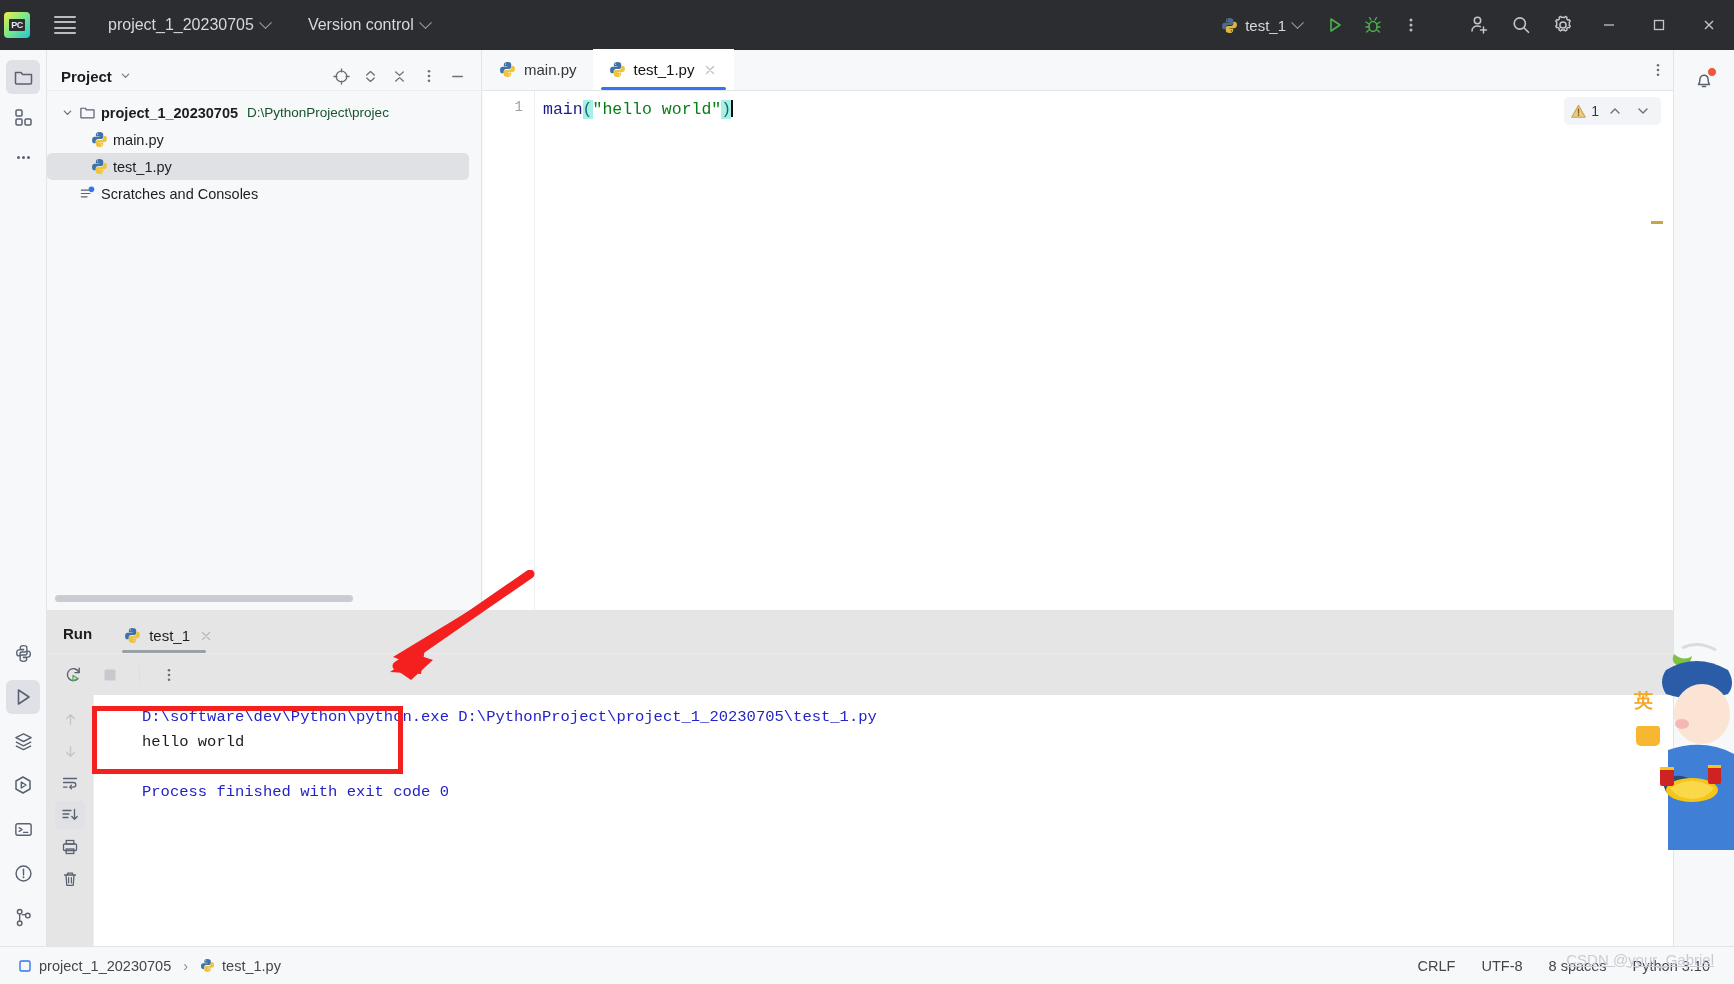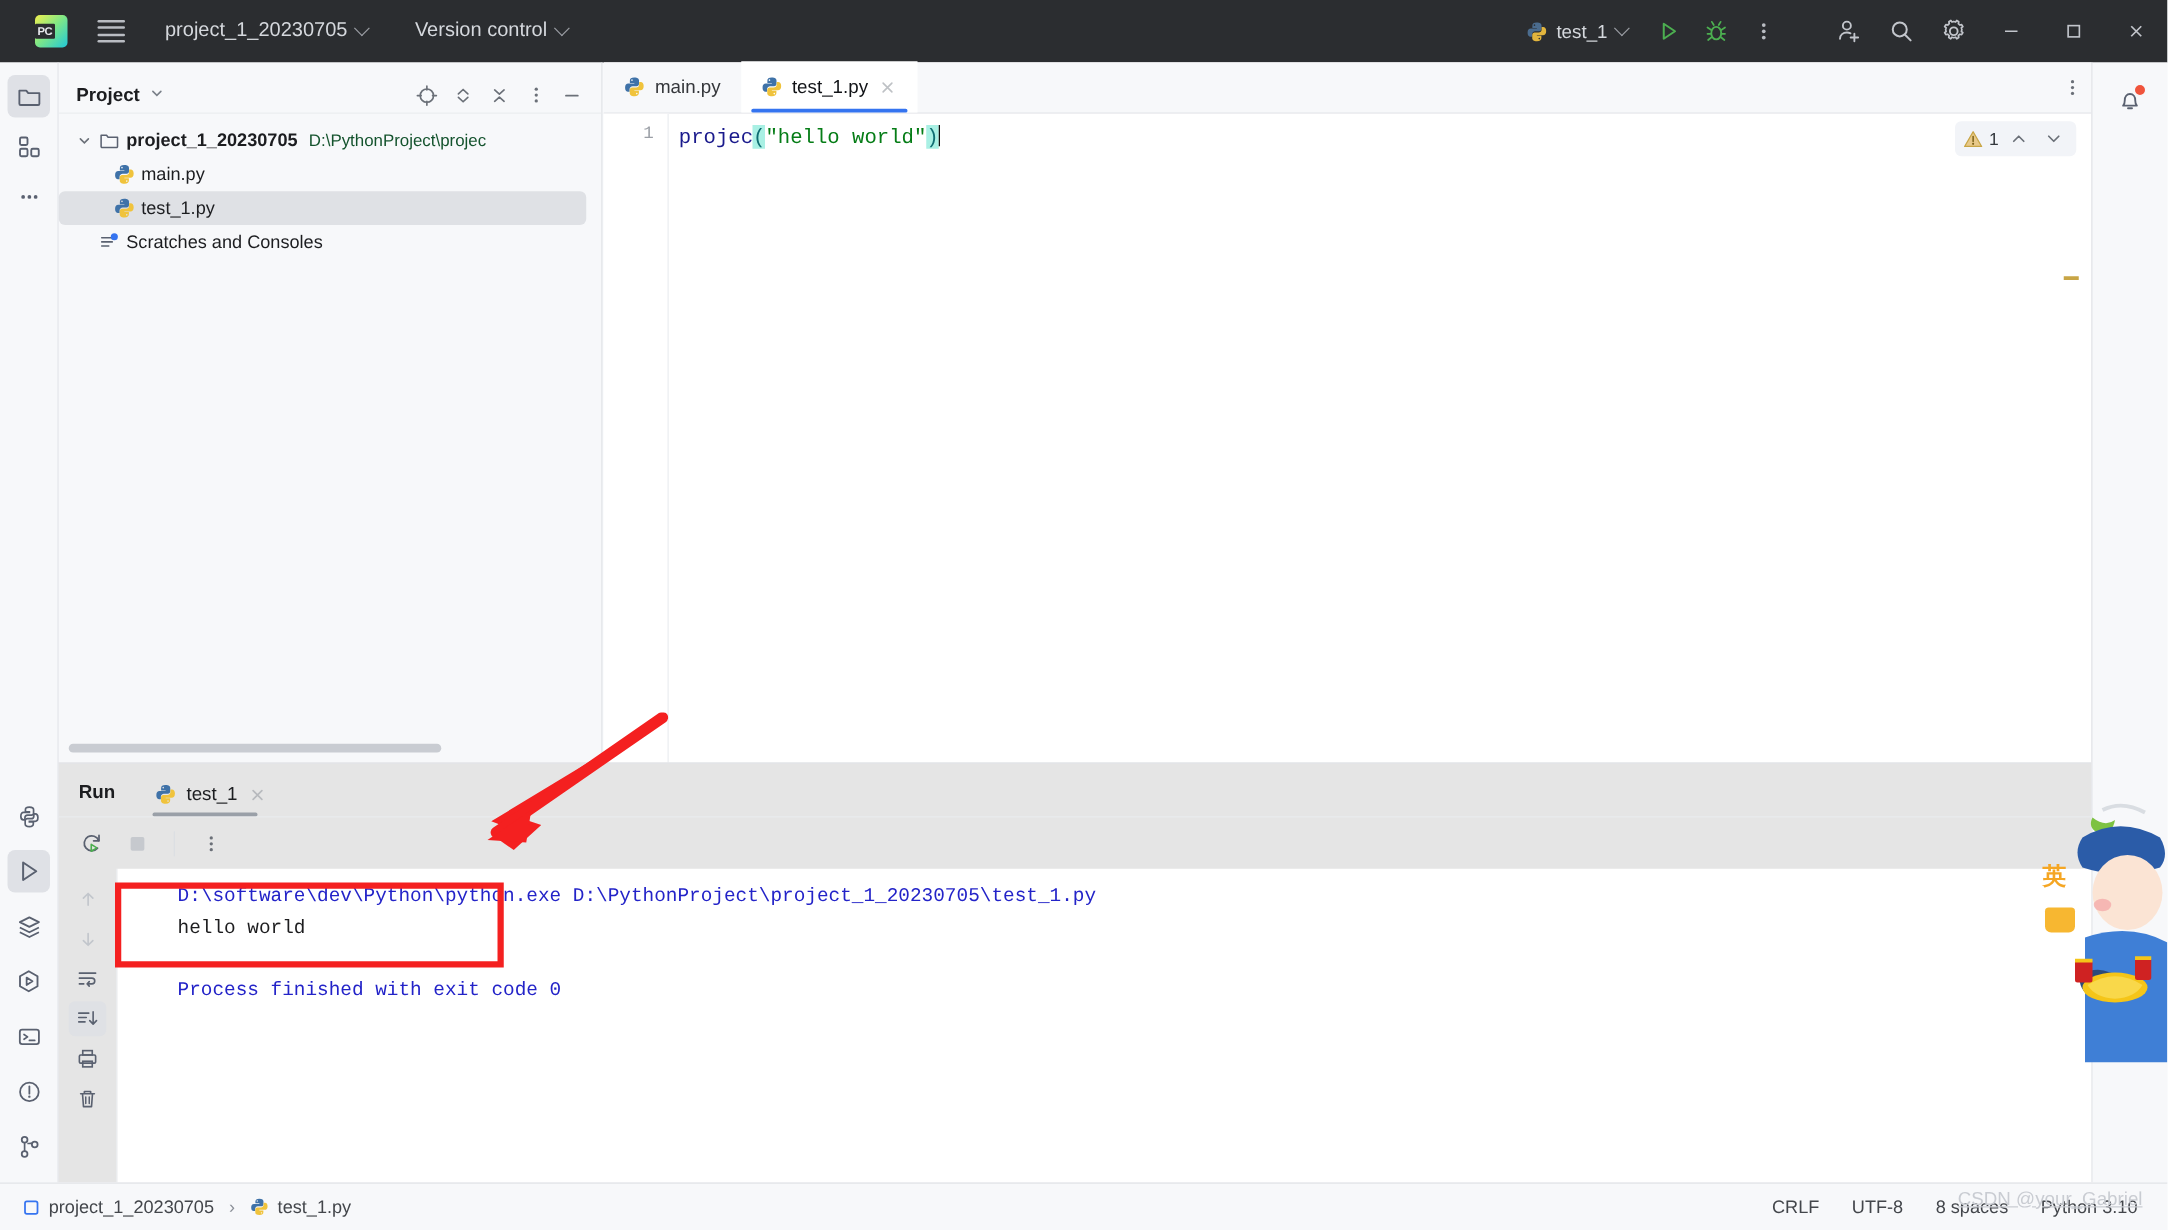--- a/index.html
+++ b/index.html
@@ -11,23 +11,23 @@
   }
   #app { position: relative; width: 1734px; height: 984px; background: #f7f8fa; }
 
   
   .titlebar {
     position: absolute; top: 0; left: 0; width: 1734px; height: 50px;
     background: #2b2d30; display: flex; align-items: center;
     color: #cfd2d6;
   }
   .tb-logo {
-    width: 26px; height: 26px; margin-left: 28px; border-radius: 4px;
+    width: 26px; height: 26px; margin-left: 4px; border-radius: 4px;
     background: linear-gradient(135deg,#f0ef4e 0%, #7ee787 48%, #21c8d8 100%);
-    display: flex; align-items: center; 
+    display: flex; align-items: center; justify-content: center;
     position: relative;
   }
   .tb-logo span {
     font-size: 9px; font-weight: bold; color: #111; letter-spacing: -0.5px;
     background: #2b2d30; color: #e8e9ed; padding: 1px 2px; border-radius:1px;
     font-family: "Liberation Sans", sans-serif;
   }
   .hamburger { margin-left: 24px; width: 22px; cursor: pointer; }
   .hamburger i { display:block; height:2px; background:#b9bcc2; margin:3.5px 0; border-radius:1px;}
   .tb-item {
@@ -495,21 +495,21 @@
         </svg>
       </div>
     </div>
 
     <div class="code-wrap">
       <div class="gutter">
         <span>1</span>
       </div>
       <div class="code-sep"></div>
       <div class="code-body">
-        <div class="code-line"><span class="tok-fn">projec</span><span class="tok-paren">(</span><span class="tok-str">"hello world"</span><span class="tok-paren">)</span><span class="caret"></span></div>
+        <div class="code-line"><span class="tok-fn">main</span><span class="tok-paren">(</span><span class="tok-str">"hello world"</span><span class="tok-paren">)</span><span class="caret"></span></div>
       </div>
 
       <div class="inspect-widget">
         <svg width="17" height="17" viewBox="0 0 18 18">
           <path d="M9 2.5L16.2 15H1.8z" fill="#e8c98a" stroke="#c8a545" stroke-width="1.1" stroke-linejoin="round"></path>
           <path d="M9 6.6v4.2" stroke="#7d6318" stroke-width="1.3" stroke-linecap="round"></path>
           <circle cx="9" cy="12.8" r=".9" fill="#7d6318"></circle>
         </svg>
         <span class="iw-count">1</span>
         <span class="iw-chev">

